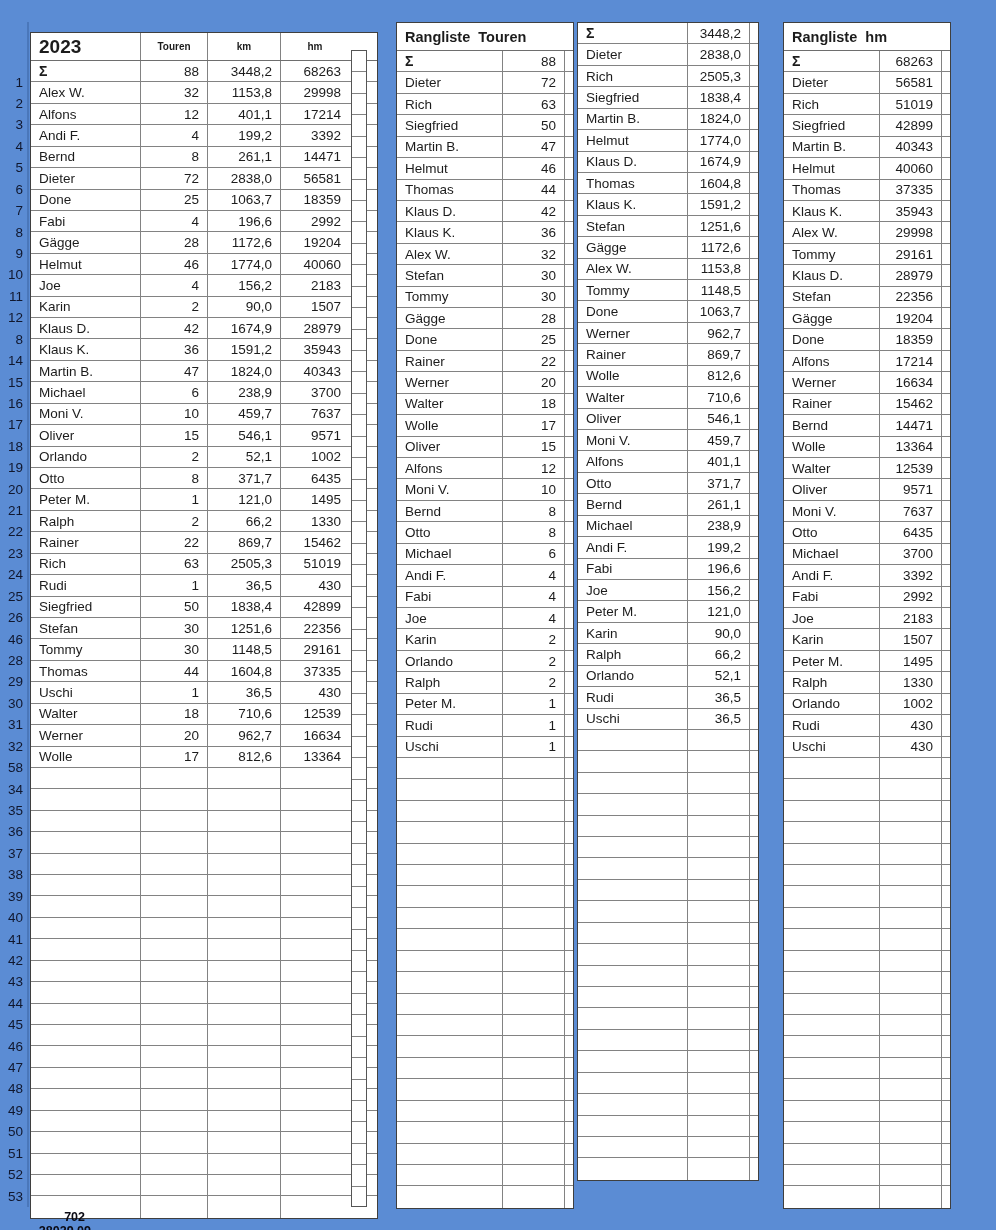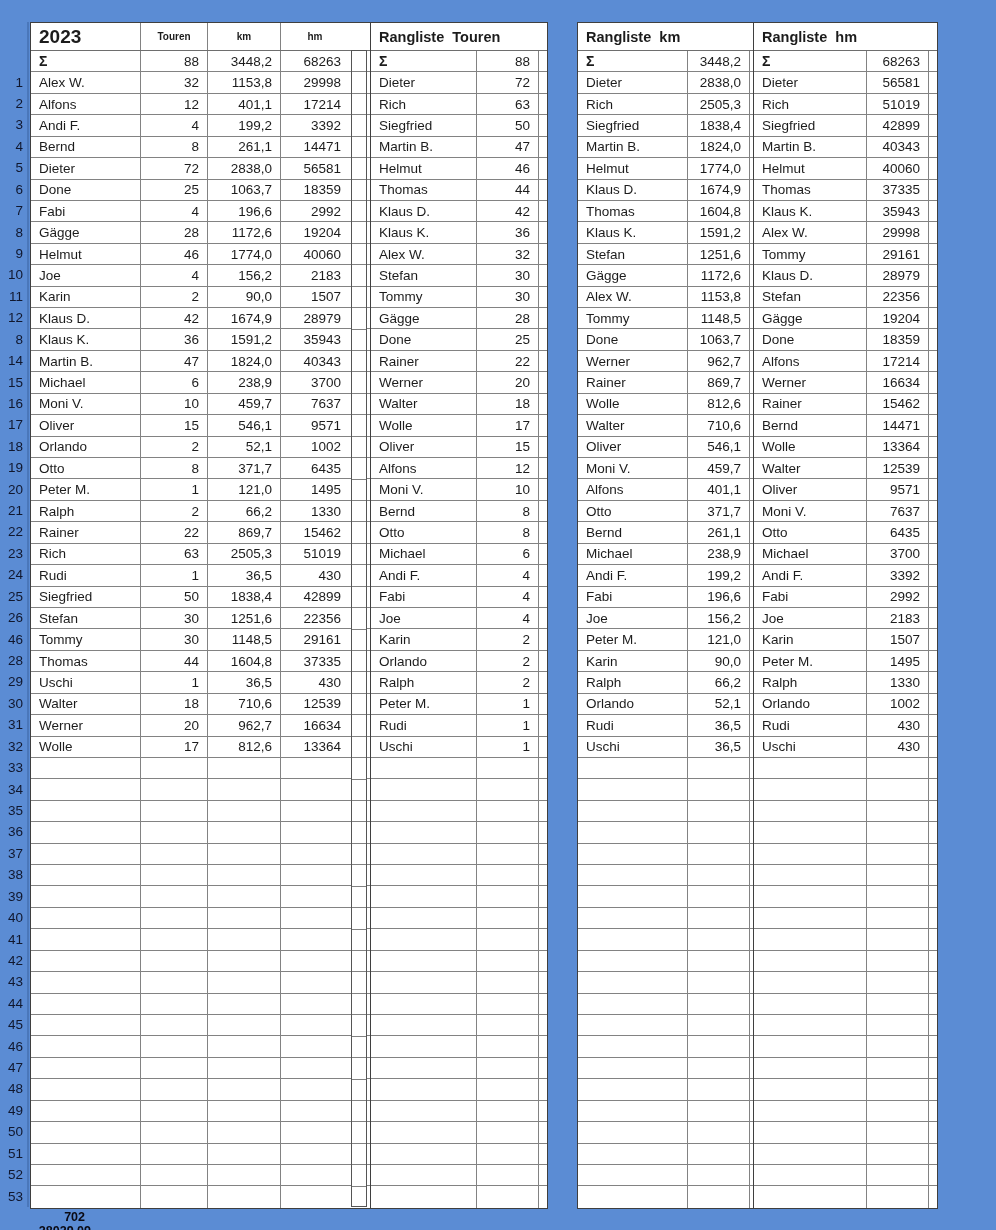--- a/index.html
+++ b/index.html
@@ -104,21 +104,21 @@
     <div class="rn">23</div>
     <div class="rn">24</div>
     <div class="rn">25</div>
     <div class="rn">26</div>
     <div class="rn">46</div>
     <div class="rn">28</div>
     <div class="rn">29</div>
     <div class="rn">30</div>
     <div class="rn">31</div>
     <div class="rn">32</div>
-    <div class="rn">33</div>
+    <div class="rn">58</div>
     <div class="rn">34</div>
     <div class="rn">35</div>
     <div class="rn">36</div>
     <div class="rn">37</div>
     <div class="rn">38</div>
     <div class="rn">39</div>
     <div class="rn">40</div>
     <div class="rn">41</div>
     <div class="rn">42</div>
     <div class="rn">43</div>
@@ -127,21 +127,21 @@
     <div class="rn">46</div>
     <div class="rn">47</div>
     <div class="rn">48</div>
     <div class="rn">49</div>
     <div class="rn">50</div>
     <div class="rn">51</div>
     <div class="rn">52</div>
     <div class="rn">53</div>
   </div>
 
-<div class="tbl main" id="main-table" style="left:30px;width:348px;">
+<div class="tbl main" id="main-table" style="left:30px;width:348px;margin-top:10px;">
   <div class="row header">
     <div class="c name sheet-title">2023</div>
     <div class="c tou center colhead">Touren</div>
     <div class="c km center colhead">km</div>
     <div class="c hm center colhead">hm</div>
   </div>
   <div id="main-body">
       <div class="row">
         <div class="c name sigma">Σ</div>
         <div class="c tou num">88</div>
@@ -464,21 +464,21 @@
         <div class="c name"></div>
         <div class="c tou"></div>
         <div class="c km"></div>
         <div class="c hm"></div>
       </div>
     </div>
 </div>
 
 <div class="strip"></div>
 
-<div class="tbl rk" id="rk0" style="left:370px;width:178px;">
+<div class="tbl rk" id="rk0" style="left:396px;width:178px;">
   <div class="row header">
     <div class="c name rk-title" style="border-right:none;">Rangliste  Touren</div>
   </div>
   <div class="rk-body">
       <div class="row">
         <div class="c name sigma">Σ</div>
         <div class="c val num">88</div>
         <div class="c trail"></div>
       </div>
       <div class="row">
@@ -743,23 +743,20 @@
       </div>
       <div class="row">
         <div class="c name"></div>
         <div class="c val"></div>
         <div class="c trail"></div>
       </div>
     </div>
 </div>
 
 <div class="tbl rk" id="rk1" style="left:577px;width:182px;">
-  <div class="row header">
-    <div class="c name rk-title" style="border-right:none;">Rangliste  km</div>
-  </div>
   <div class="rk-body">
       <div class="row">
         <div class="c name sigma">Σ</div>
         <div class="c val num">3448,2</div>
         <div class="c trail"></div>
       </div>
       <div class="row">
         <div class="c name">Dieter</div>
         <div class="c val num">2838,0</div>
         <div class="c trail"></div>
@@ -1020,21 +1017,21 @@
         <div class="c trail"></div>
       </div>
       <div class="row">
         <div class="c name"></div>
         <div class="c val"></div>
         <div class="c trail"></div>
       </div>
     </div>
 </div>
 
-<div class="tbl rk" id="rk2" style="left:753px;width:185px;">
+<div class="tbl rk" id="rk2" style="left:783px;width:168px;">
   <div class="row header">
     <div class="c name rk-title" style="border-right:none;">Rangliste  hm</div>
   </div>
   <div class="rk-body">
       <div class="row">
         <div class="c name sigma">Σ</div>
         <div class="c val num">68263</div>
         <div class="c trail"></div>
       </div>
       <div class="row">

